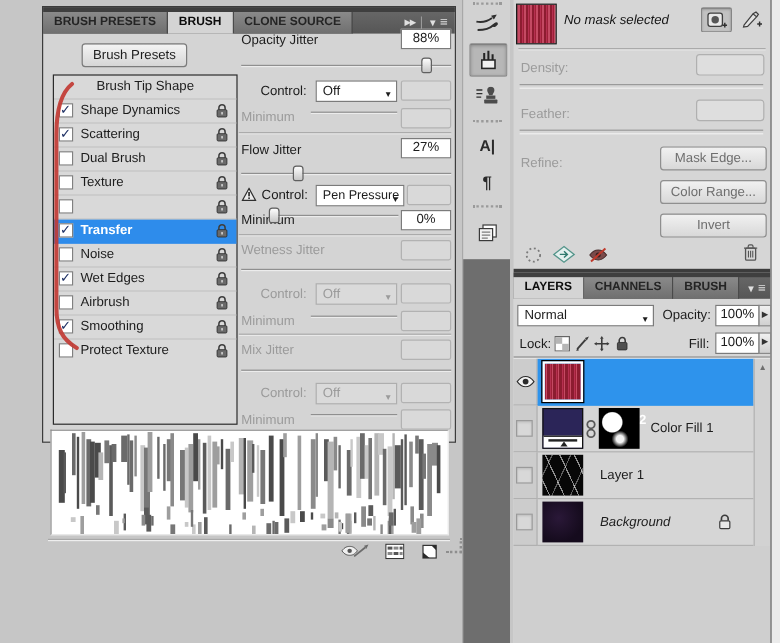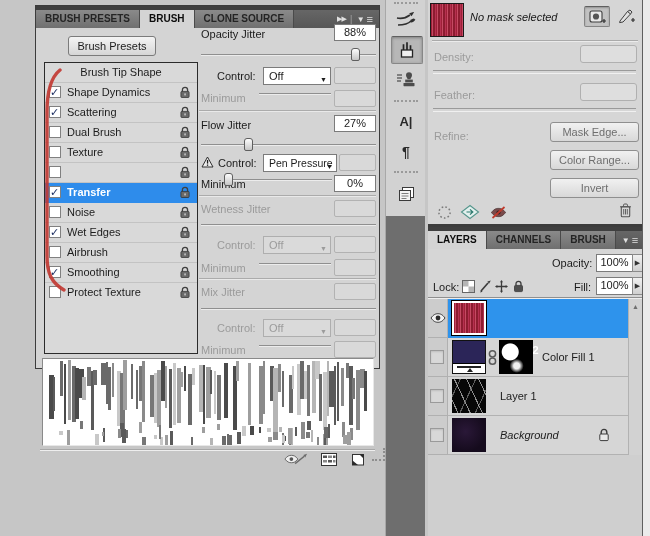--- a/index.html
+++ b/index.html
@@ -625,20 +625,24 @@
       <div class="topstrip"></div>
       <div class="tab active">LAYERS</div>
       <div class="tab">CHANNELS</div>
       <div class="tab">BRUSH</div>
       <div class="tab-spacer"></div>
       <div class="hdr-icons">
           <span class="pmenu">▼<span class="eq">≡</span></span>
         </div>
     </div>
 
+    <div class="dd" style="left:3px;top:27px;width:114px;">
+      <span>Normal</span>
+      <span class="arr">▼</span>
+    </div>
     <span class="lbl" style="left:124px;top:30px;">Opacity:</span>
     <div class="vbox" style="left:168px;top:27px;width:37px;height:18px;">100%</div>
     <div class="spin" style="left:204px;top:27px;">▶</div>
 
     <span class="lbl" style="left:5px;top:54px;">Lock:</span>
     <span class="lkicon" style="left:33px;">
       <svg width="13" height="13">
           <rect x=".5" y=".5" width="12" height="12" fill="#fff" stroke="#666"></rect>
           <rect x="1" y="1" width="5.5" height="5.5" fill="#b5b5b5"></rect>
           <rect x="6.5" y="6.5" width="5.5" height="5.5" fill="#b5b5b5"></rect>

